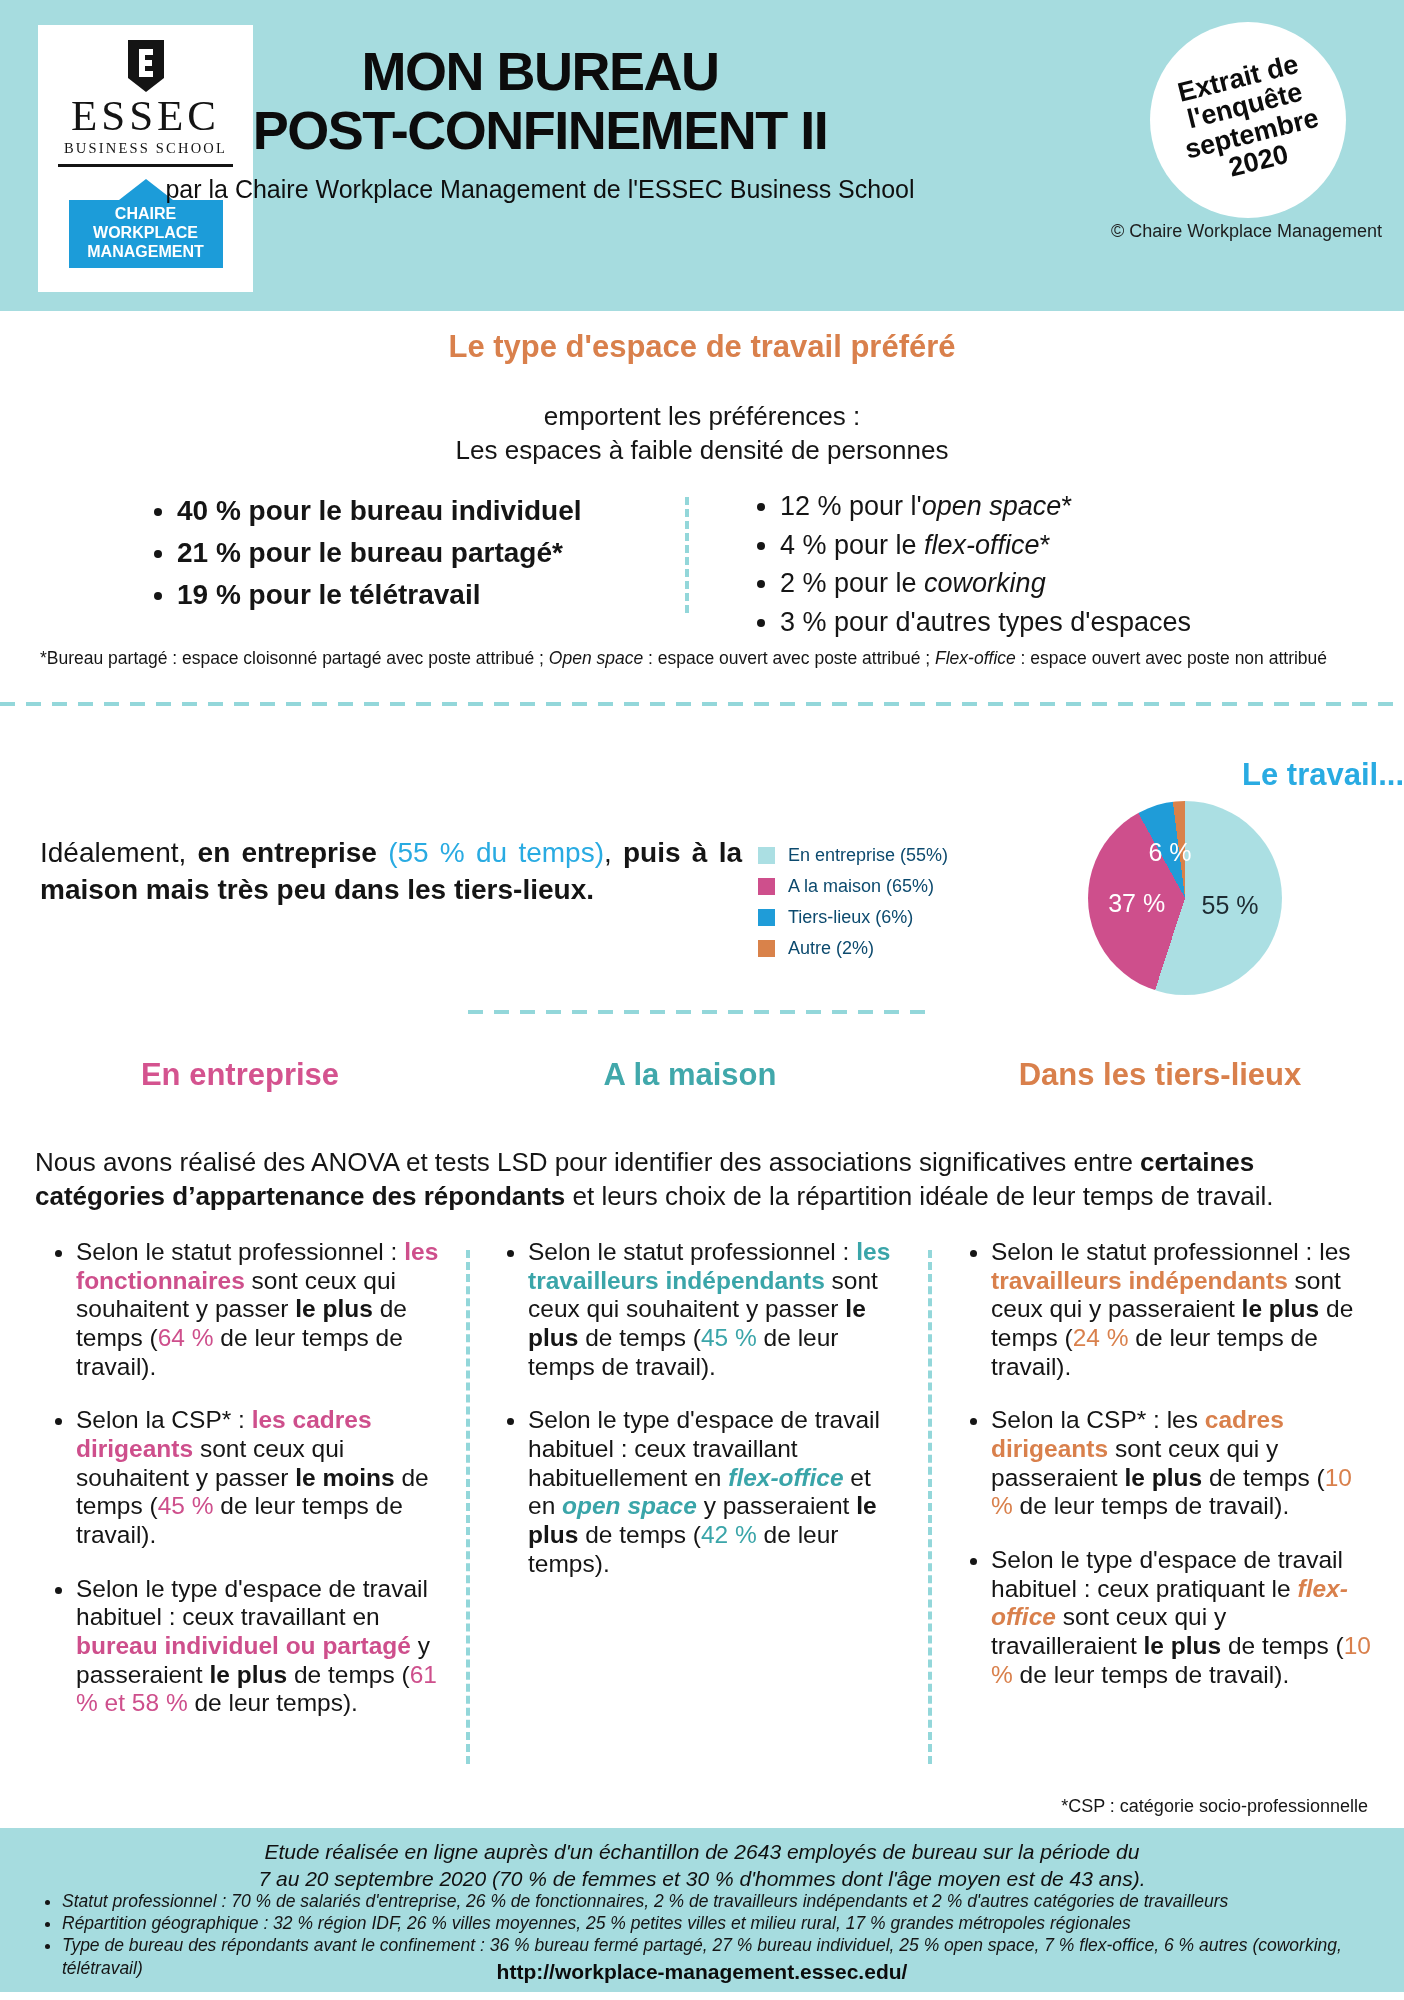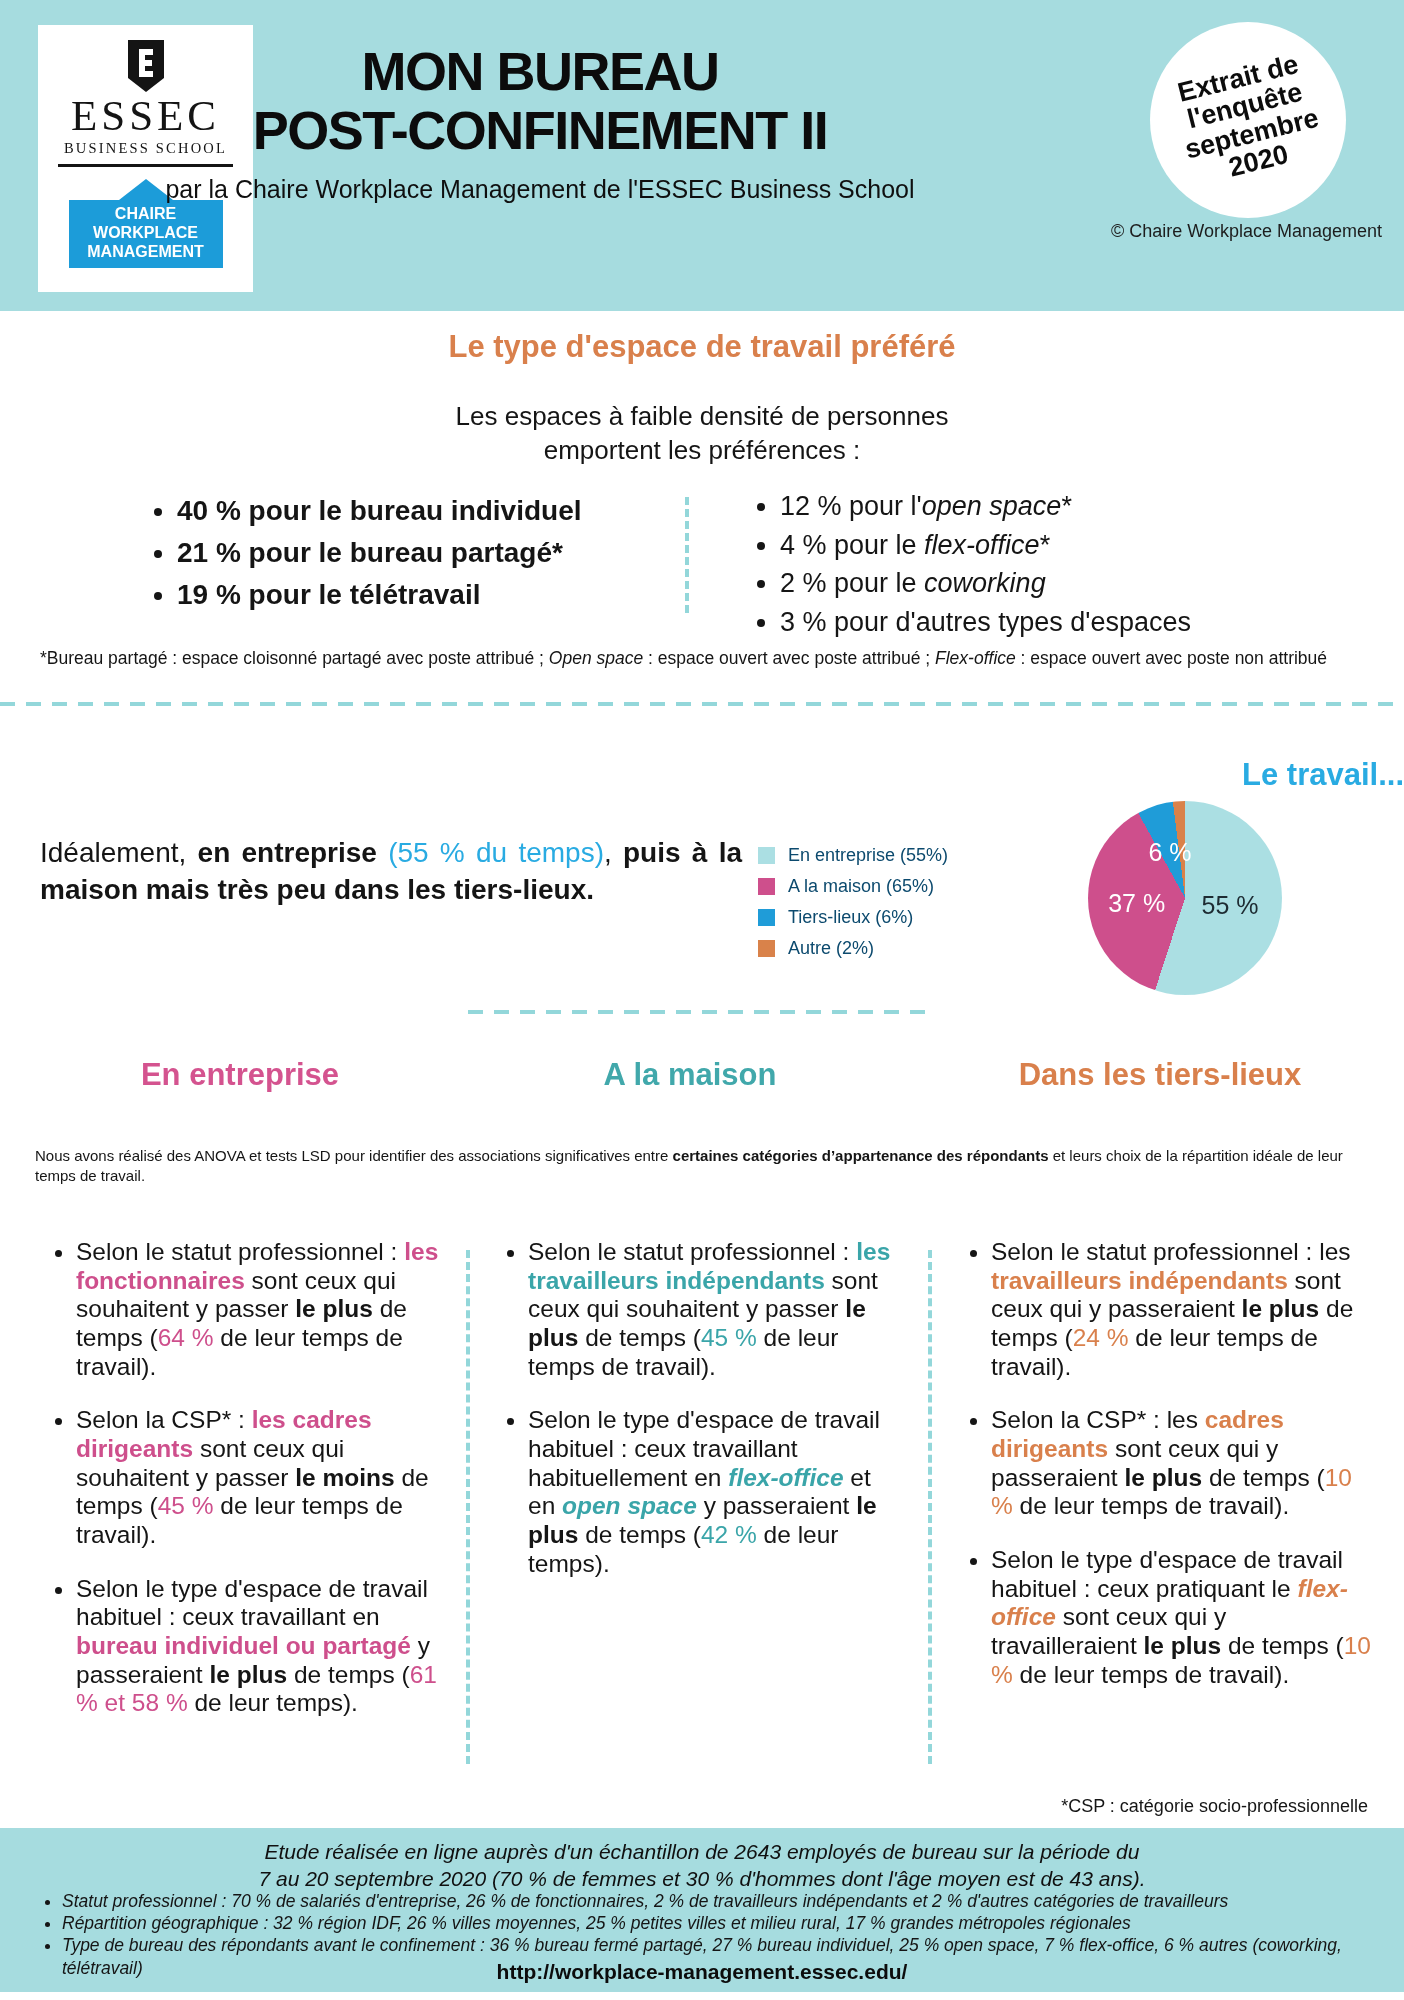--- a/index.html
+++ b/index.html
@@ -60,21 +60,21 @@
   .legend-label{font-size:18px;color:#0c4a6e;}
   .pie{position:absolute;left:1088px;top:801px;width:194px;height:194px;border-radius:50%;}
   .pie-label{position:absolute;transform:translate(-50%,-50%);font-size:25px;white-space:nowrap;}
   .hdash2{position:absolute;left:468px;top:1010px;width:466px;}
 
   
   .col-title{position:absolute;top:1057px;font-size:31px;font-weight:bold;text-align:center;}
   .col1-title{left:40px;width:400px;color:#d4538f;}
   .col2-title{left:480px;width:420px;color:#41a8ab;}
   .col3-title{left:940px;width:440px;color:#d9804c;}
-  .anova{position:absolute;left:35px;top:1146px;width:1338px;font-size:15px;line-height:1.3;}
+  .anova{position:absolute;left:35px;top:1146px;width:1338px;font-size:26px;line-height:1.3;}
   .col{position:absolute;top:1238px;}
   .col ul{margin:0;padding-left:36px;list-style:disc;}
   .col li{font-size:24.5px;line-height:1.17;margin-bottom:25px;}
   .col-1{left:40px;width:406px;}
   .col-2{left:492px;width:406px;}
   .col-3{left:955px;width:418px;}
   .vdash2{position:absolute;left:466px;top:1250px;height:514px;}
   .vdash3{position:absolute;left:928px;top:1250px;height:514px;}
   .csp-note{position:absolute;right:36px;top:1796px;font-size:18px;}
 
@@ -125,22 +125,22 @@
         <div>septembre</div>
         <div>2020</div>
       </div>
     </div>
 
     <div class="copyright">© Chaire Workplace Management</div>
   </header>
 
   <div class="sec1-title">Le type d'espace de travail préféré</div>
   <div class="sec1-intro">
+    <div>emportent les préférences :</div>
     <div>Les espaces à faible densité de personnes</div>
-    <div>emportent les préférences :</div>
   </div>
   <div class="sec1-left">
     <ul class="blist">
       <li>40 % pour le bureau individuel</li>
       <li>21 % pour le bureau partagé*</li>
       <li>19 % pour le télétravail</li>
     </ul>
   </div>
   <div class="vdash vdash1"></div>
   <div class="sec1-right">

